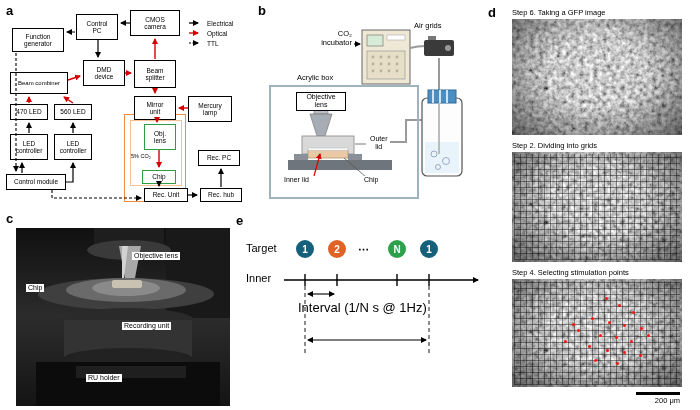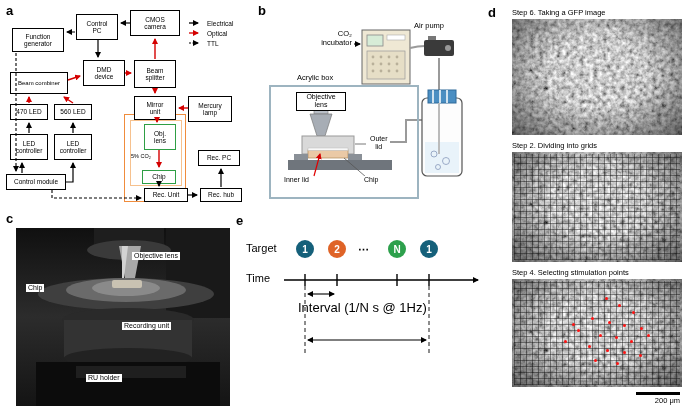--- a/index.html
+++ b/index.html
@@ -212,21 +212,21 @@
         <line x1="189" y1="88" x2="189" y2="101" stroke="#fff" stroke-width="1.5"></line>
         <line x1="181" y1="101" x2="181" y2="152" stroke="#bbb" stroke-width="2"></line>
         <circle cx="176" cy="152" r="3" fill="none" stroke="#8899bb" stroke-width="0.8"></circle>
         <circle cx="188" cy="159" r="3.5" fill="none" stroke="#8899bb" stroke-width="0.8"></circle>
         <circle cx="180" cy="165" r="2.5" fill="none" stroke="#8899bb" stroke-width="0.8"></circle>
       </g>
     </svg>
 
     <div class="lbl" style="left:34px;top:28px;width:60px;text-align:right;">CO₂
 incubator</div>
-    <div class="lbl" style="left:156px;top:20px;">Air pump</div>
+    <div class="lbl" style="left:156px;top:20px;">Air grids</div>
     <div class="lbl" style="left:16px;top:72px;margin-left:23px;">Acrylic box</div>
     <div class="wlabel boxedlabel" style="left:38px;top:90px;width:44px;">Objective
 lens</div>
     <div class="wlabel" style="left:110px;top:133px;text-align:center;">Outer
 lid</div>
     <div class="wlabel" style="left:24px;top:174px;">Inner lid</div>
     <div class="wlabel" style="left:104px;top:174px;">Chip</div>
   </section>
 
   <section class="panel" style="left:4px;top:212px;width:230px;height:198px;">
@@ -322,21 +322,21 @@
     <div class="plab" style="left:0;top:2px;">e</div>
 
     <div class="etext" style="left:10px;top:30px;font-size:11px;">Target</div>
     <div class="target-wrap" style="top:28px;">
         <span class="target-circle" style="left: 60px; background: rgb(21, 96, 122);">1</span>
         <span class="target-circle" style="left: 92px; background: rgb(223, 99, 39);">2</span>
         <span class="target-ellipsis" style="left: 122px;">⋯</span>
         <span class="target-circle" style="left: 152px; background: rgb(45, 160, 76);">N</span>
         <span class="target-circle" style="left: 184px; background: rgb(21, 96, 122);">1</span>
       </div>
-    <div class="etext" style="left:10px;top:60px;font-size:11px;">Time</div>
+    <div class="etext" style="left:10px;top:60px;font-size:11px;">Inner</div>
 
     <svg class="overlay" width="252" height="196">
       <line x1="48" y1="68" x2="242" y2="68" stroke="#000" stroke-width="1.5" marker-end="url(#mb)"></line>
       <g stroke="#000" stroke-width="1.4">
         <line x1="69" y1="62" x2="69" y2="74"></line>
         <line x1="101" y1="62" x2="101" y2="74"></line>
         <line x1="161" y1="62" x2="161" y2="74"></line>
         <line x1="193" y1="62" x2="193" y2="74"></line>
       </g>
       <g stroke="#000" stroke-width="1.1">

